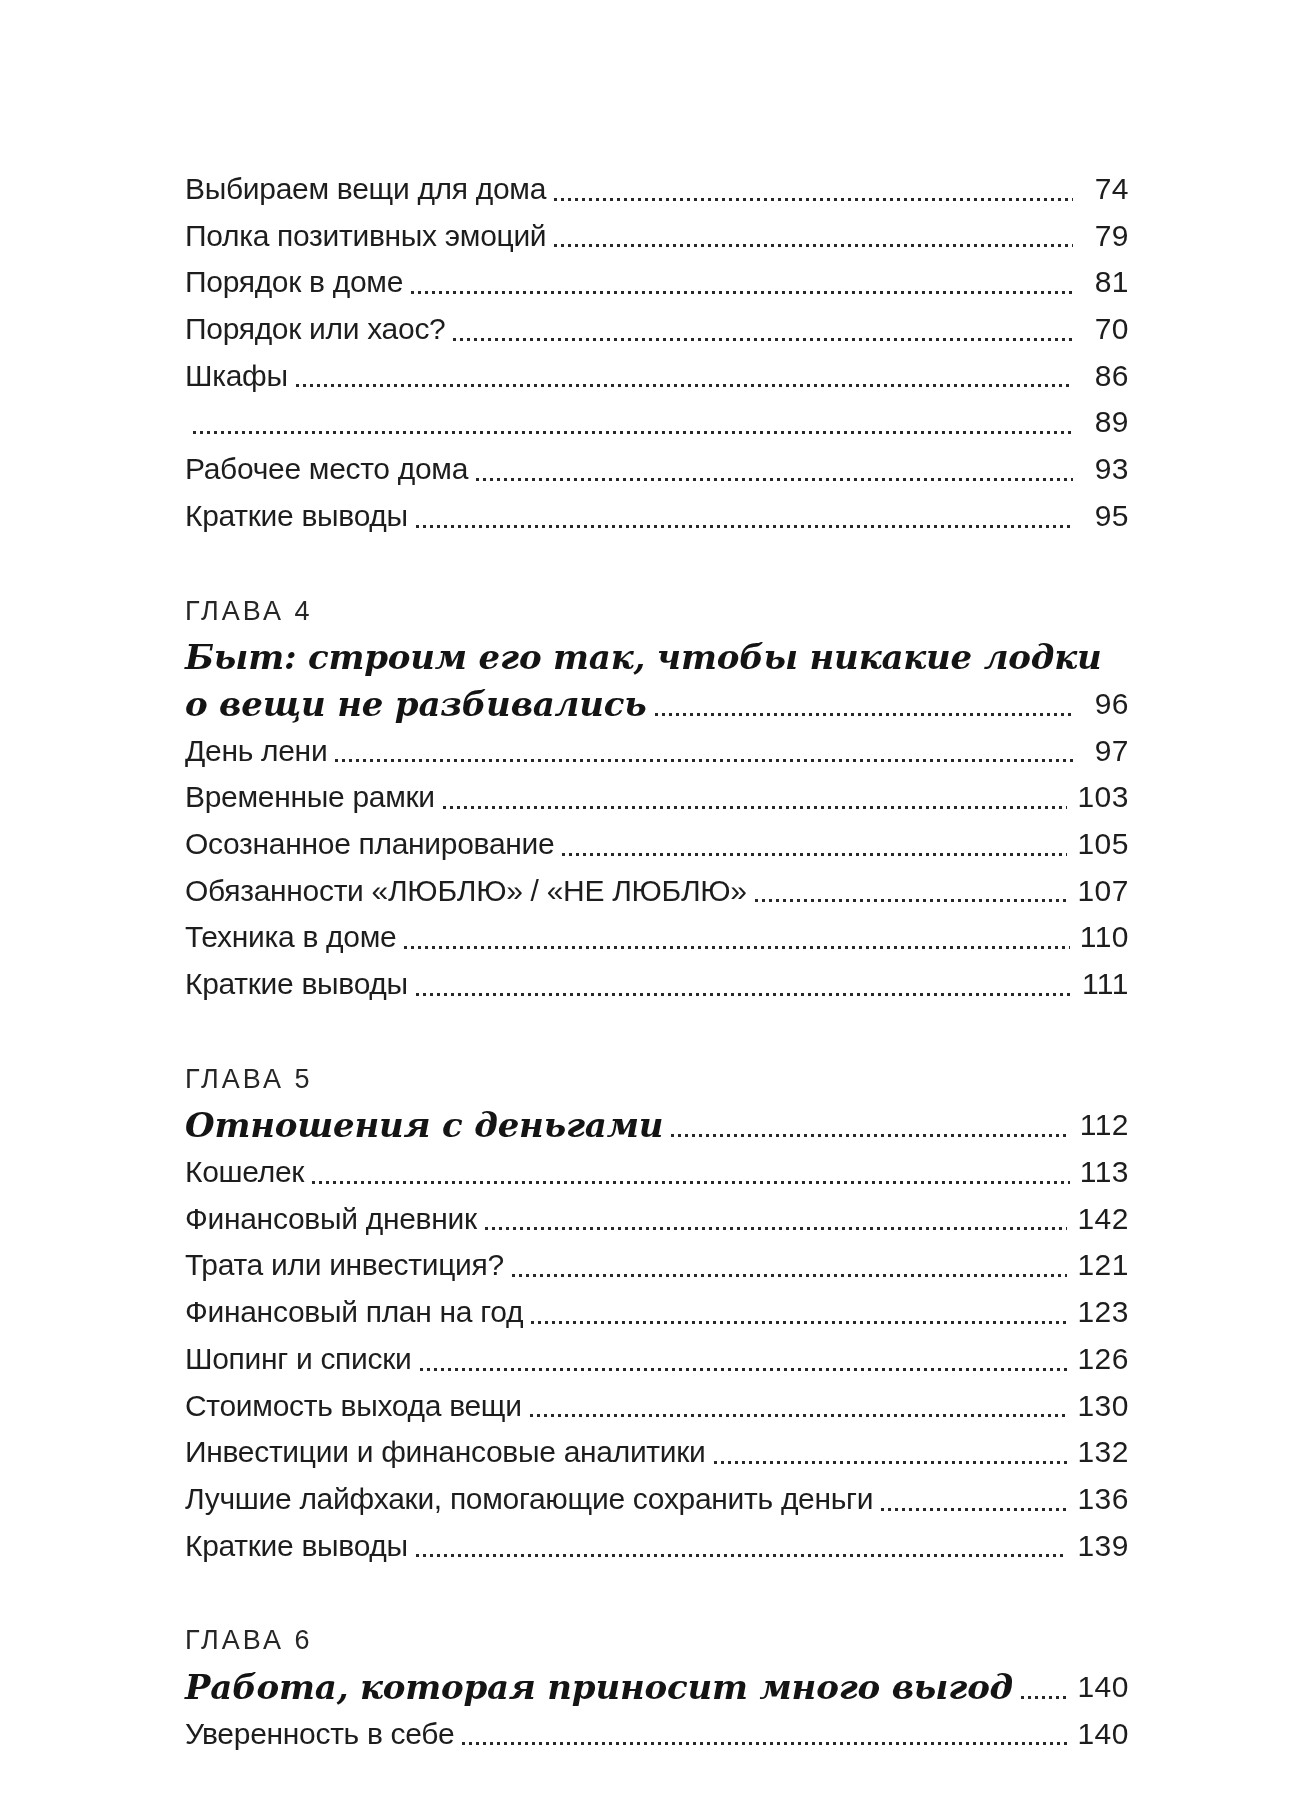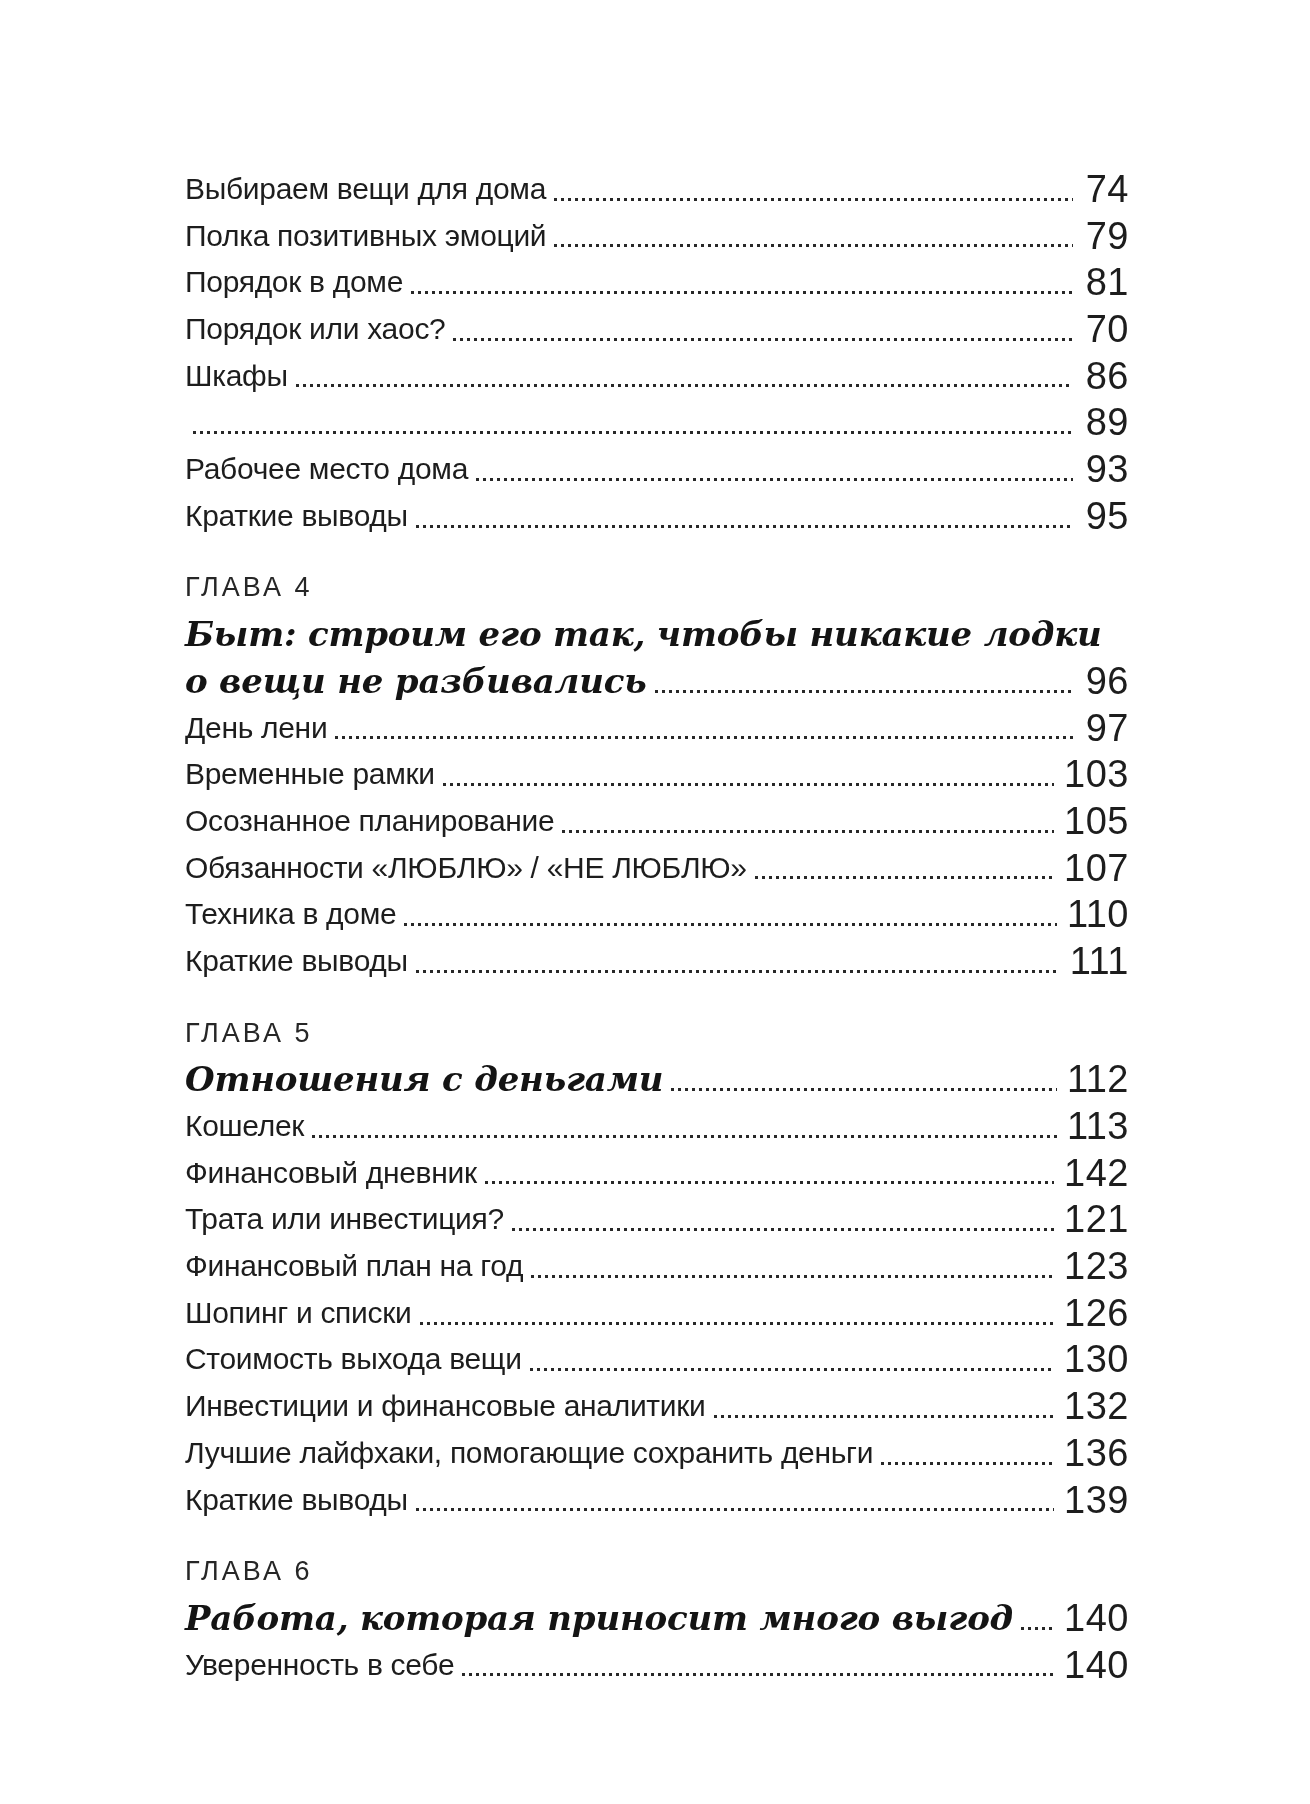--- a/index.html
+++ b/index.html
@@ -15,32 +15,32 @@
     left: 185px;
     top: 166px;
     width: 944px;
     color: #1d1d1d;
     font-family: "Liberation Sans", sans-serif;
   }
   .row {
     height: 46.7px;
     line-height: 46.7px;
     display: flex;
-    align-items: flex-end;
+    align-items: center;
     white-space: nowrap;
   }
   .chapter {
-    margin-top: 25px;
+    margin-top: 48px;
   }
   .t {
     font-size: 30px;
     letter-spacing: -0.3px;
   }
   .p {
-    font-size: 38px;
+    font-size: 30px;
     min-width: 46px;
     text-align: right;
     letter-spacing: 0.5px;
   }
   .leader {
     flex: 1 1 auto;
     align-self: flex-end;
     height: 3px;
     margin: 0 10px 12px 8px;
     background: repeating-linear-gradient(

